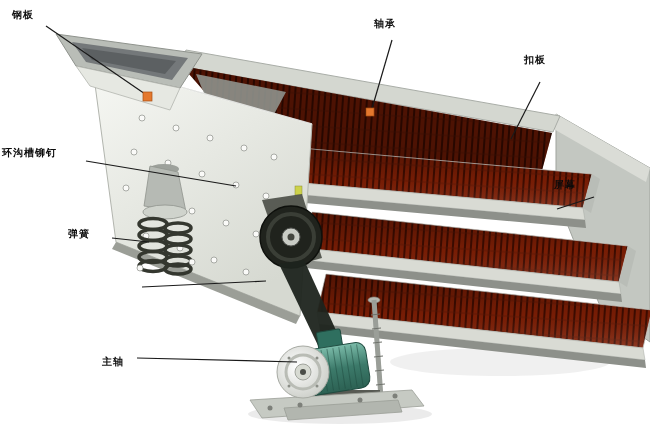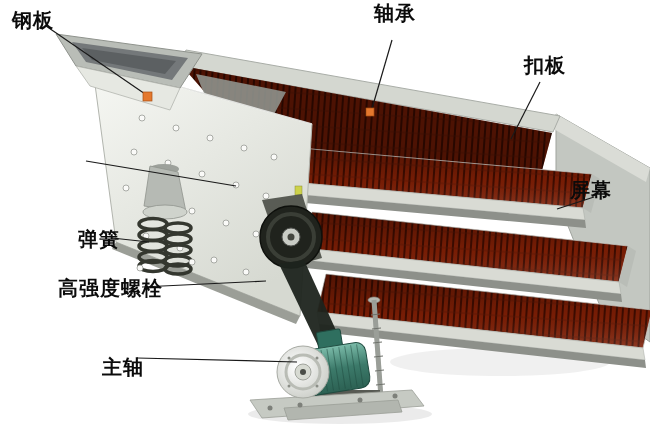--- a/index.html
+++ b/index.html
@@ -18,21 +18,21 @@
     position:relative;
     width:650px;
     height:430px;
     background:var(--background,#fff);
     overflow:hidden;
   }
   .stage svg{position:absolute;left:0;top:0;}
   .label{
     position:absolute;
     font-weight:700;
-    font-size:20px;
+    font-size:10px;
     line-height:1.15;
     letter-spacing:1px;
     color:var(--label-text,#0b0b0b);
     white-space:nowrap;
     font-family:"DejaVu Sans","Liberation Sans",sans-serif;
   }
 </style>
 </head>
 <body>
 
@@ -236,20 +236,20 @@
       <line x1="137" y1="358" x2="297" y2="362"></line>
     </g>
 
     <g>
       <rect x="143" y="92" width="9" height="9" style="fill:var(--marker-orange,#e4782e)" stroke="#a84e12" stroke-width="0.7"></rect>
       <rect x="366" y="108" width="8" height="8" style="fill:var(--marker-orange,#e4782e)" stroke="#a84e12" stroke-width="0.7"></rect>
     </g>
   </svg>
 
   <div class="label" style="left:12px;top:9px">钢板</div>
-  <div class="label" style="left:374px;top:2px">轴承</div>
+  <div class="label" style="left:374px;top:18px">轴承</div>
   <div class="label" style="left:524px;top:54px">扣板</div>
-  <div class="label" style="left:570px;top:179px">屏幕</div>
-  <div class="label" style="left:78px;top:228px">弹簧</div>
-  <div class="label" style="left:58px;top:277px">高强度螺栓</div>
+  <div class="label" style="left:2px;top:147px">环沟槽铆钉</div>
+  <div class="label" style="left:554px;top:179px">屏幕</div>
+  <div class="label" style="left:68px;top:228px">弹簧</div>
   <div class="label" style="left:102px;top:356px">主轴</div>
 
 </div>
 
 </body></html>

